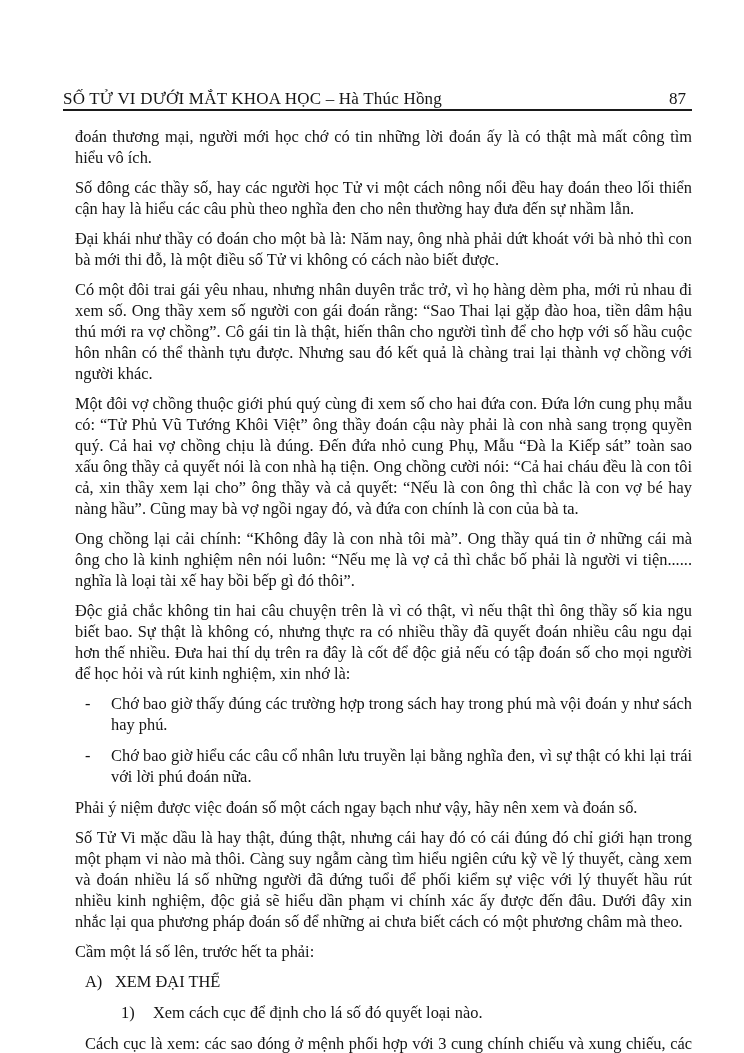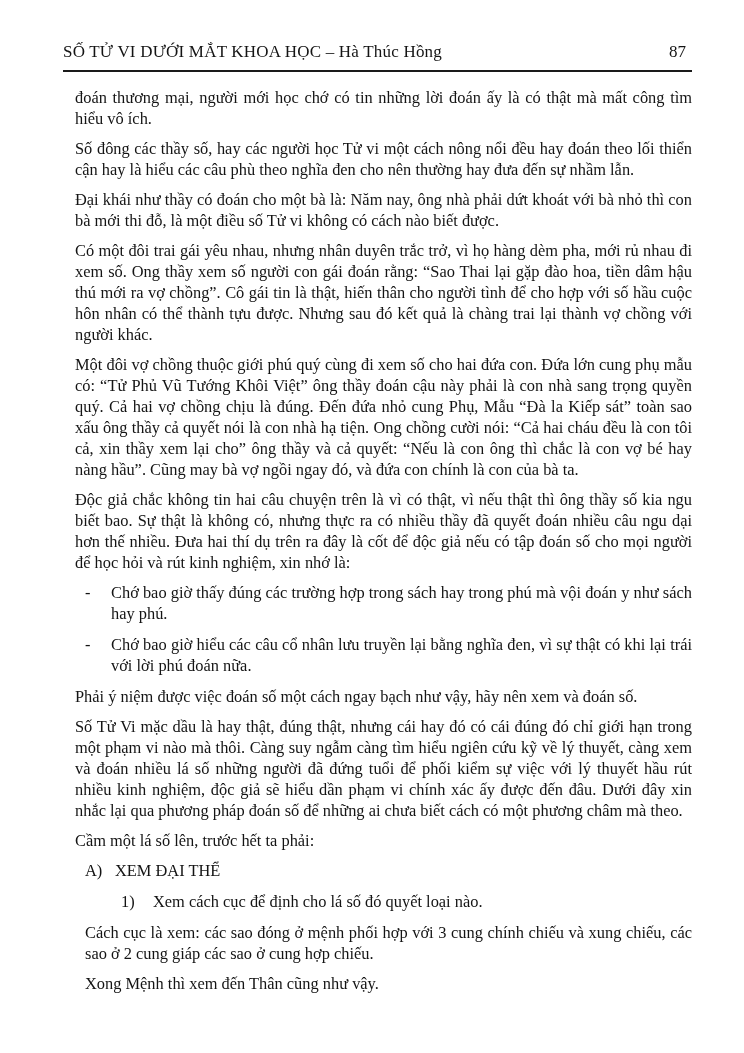--- a/index.html
+++ b/index.html
@@ -21,26 +21,25 @@
     height: 1053px;
     padding: 42px 52px 0 63px;
     background: #ffffff;
   }
   .running-header {
     display: flex;
     justify-content: space-between;
     align-items: flex-end;
     font-size: 17px;
     line-height: 20px;
-    padding-bottom: 8px;
     border-bottom: 2px solid #1a1a1a;
     white-space: nowrap;
   }
   .running-header .title { letter-spacing: 0.2px; }
-  .running-header .page-num { padding-right: 6px; }
+  .running-header .page-num { padding-right: 6px; margin-top: 47px; }
 
   .content {
     padding-top: 15px;
     font-size: 16.4px;
     line-height: 21px;
   }
   .block {
     margin: 0 0 9px 12px;
     text-align: justify;
   }
@@ -70,20 +69,21 @@
     <span class="page-num">87</span>
   </div>
 
   <main class="content">
 
   <p class="block paragraph">đoán thương mại, người mới học chớ có tin những lời đoán ấy là có thật mà mất công tìm hiểu vô ích.</p>
       <p class="block paragraph">Số đông các thầy số, hay các người học Tử vi một cách nông nổi đều hay đoán theo lối thiển cận hay là hiểu các câu phù theo nghĩa đen cho nên thường hay đưa đến sự nhầm lẫn.</p>
       <p class="block paragraph">Đại khái như thầy có đoán cho một bà là: Năm nay, ông nhà phải dứt khoát với bà nhỏ thì con bà mới thi đỗ, là một điều số Tử vi không có cách nào biết được.</p>
       <p class="block paragraph">Có một đôi trai gái yêu nhau, nhưng nhân duyên trắc trở, vì họ hàng dèm pha, mới rủ nhau đi xem số. Ong thầy xem số người con gái đoán rằng: “Sao Thai lại gặp đào hoa, tiền dâm hậu thú mới ra vợ chồng”. Cô gái tin là thật, hiến thân cho người tình để cho hợp với số hầu cuộc hôn nhân có thể thành tựu được. Nhưng sau đó kết quả là chàng trai lại thành vợ chồng với người khác.</p>
       <p class="block paragraph">Một đôi vợ chồng thuộc giới phú quý cùng đi xem số cho hai đứa con. Đứa lớn cung phụ mẫu có: “Tử Phủ Vũ Tướng Khôi Việt” ông thầy đoán cậu này phải là con nhà sang trọng quyền quý. Cả hai vợ chồng chịu là đúng. Đến đứa nhỏ cung Phụ, Mẫu “Đà la Kiếp sát” toàn sao xấu ông thầy cả quyết nói là con nhà hạ tiện. Ong chồng cười nói: “Cả hai cháu đều là con tôi cả, xin thầy xem lại cho” ông thầy và cả quyết: “Nếu là con ông thì chắc là con vợ bé hay nàng hầu”. Cũng may bà vợ ngồi ngay đó, và đứa con chính là con của bà ta.</p>
+      <p class="block paragraph">Ong chồng lại cải chính: “Không đây là con nhà tôi mà”. Ong thầy quá tin ở những cái mà ông cho là kinh nghiệm nên nói luôn: “Nếu mẹ là vợ cả thì chắc bố phải là người vi tiện...... nghĩa là loại tài xế hay bồi bếp gì đó thôi”.</p>
       <p class="block paragraph">Độc giả chắc không tin hai câu chuyện trên là vì có thật, vì nếu thật thì ông thầy số kia ngu biết bao. Sự thật là không có, nhưng thực ra có nhiều thầy đã quyết đoán nhiều câu ngu dại hơn thế nhiều. Đưa hai thí dụ trên ra đây là cốt để độc giả nếu có tập đoán số cho mọi người để học hỏi và rút kinh nghiệm, xin nhớ là:</p>
       <div class="block listy bullet">
         <span class="marker">-</span>
         <span class="ltext">Chớ bao giờ thấy đúng các trường hợp trong sách hay trong phú mà vội đoán y như sách hay phú.</span>
       </div>
       <div class="block listy bullet">
         <span class="marker">-</span>
         <span class="ltext">Chớ bao giờ hiểu các câu cổ nhân lưu truyền lại bằng nghĩa đen, vì sự thật có khi lại trái với lời phú đoán nữa.</span>
       </div>
       <p class="block paragraph">Phải ý niệm được việc đoán số một cách ngay bạch như vậy, hãy nên xem và đoán số.</p>

